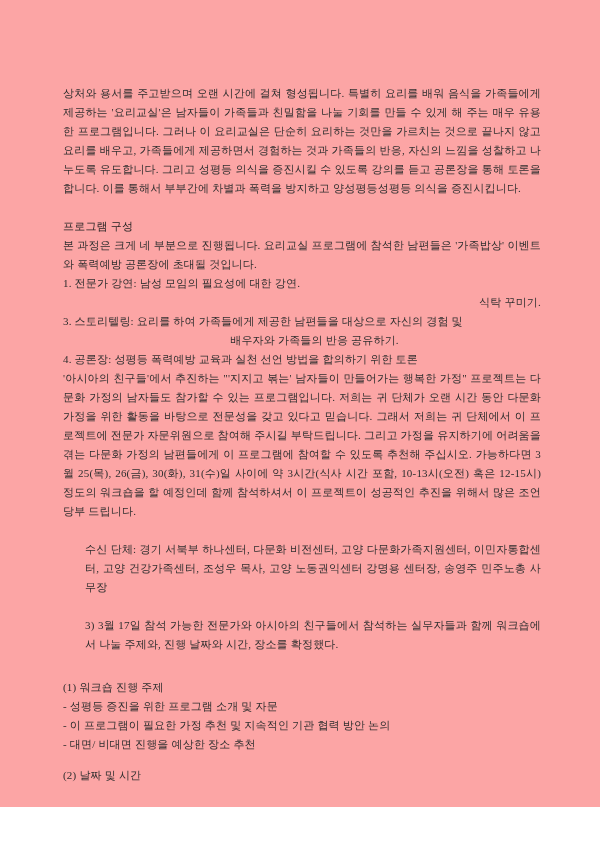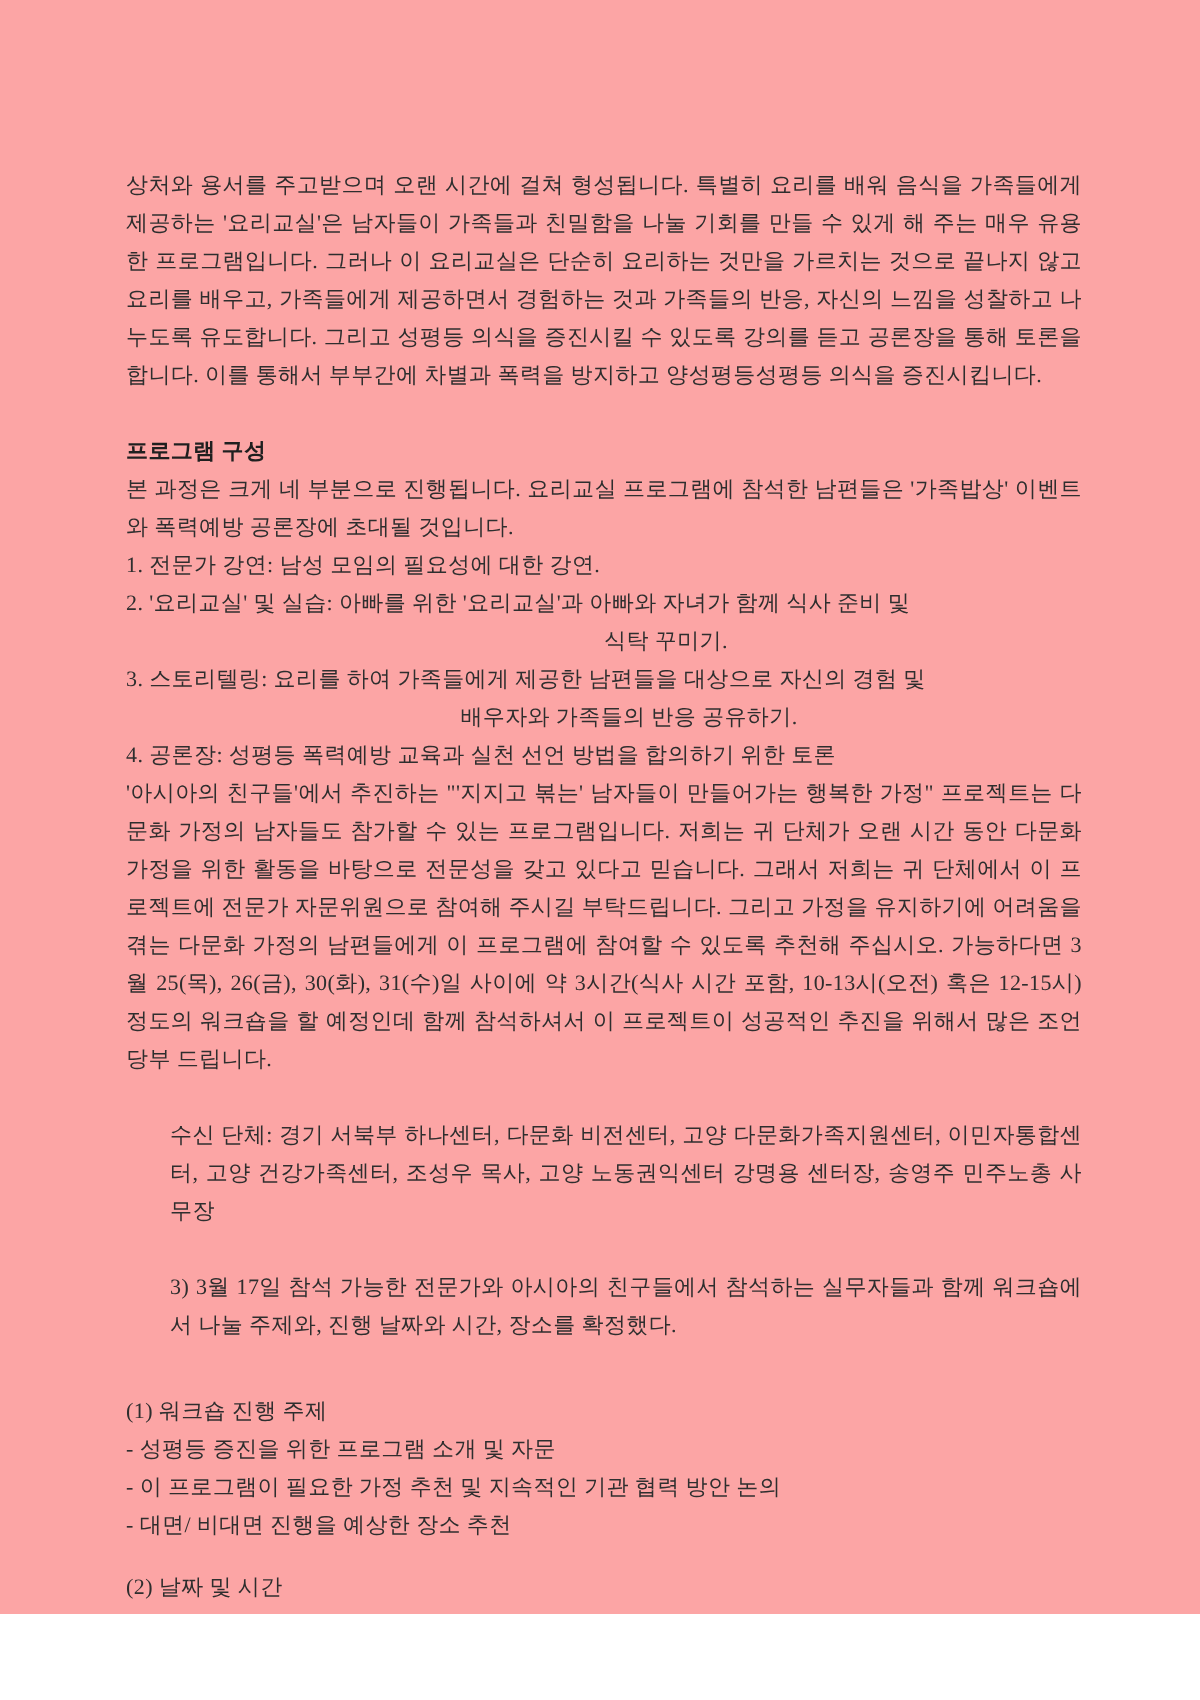--- a/index.html
+++ b/index.html
@@ -22,47 +22,46 @@
     width: 478px;
     color: #2e2e2e;
     font-size: 11px;
     line-height: 19px;
     text-align: justify;
     letter-spacing: 0.2px;
   }
   .para { margin: 0; }
   .heading {
     margin: 19px 0 0 0;
-    font-weight: bold;
+    font-weight: normal;
     color: #1f1f1f;
   }
   .gap-top { margin-top: 19px; margin-left: 22px; }
   .gap-top-lg { margin-top: 12px; }
   .list-line { margin: 0; }
-  .cont-indent-a { padding-left: 62px; text-align: center; }
+  .cont-indent-a { padding-left: 62px; text-align: right; }
   .cont-indent-b { padding-left: 25px; text-align: center; }
   .bullet-line { margin: 0; text-align: left; }
   .subhead { margin: 24px 0 0 0; }
 </style>
 </head>
 <body>
 
 <div class="page">
   <div class="content">
 
     <p class="para">상처와 용서를 주고받으며 오랜 시간에 걸쳐 형성됩니다. 특별히 요리를 배워 음식을 가족들에게 제공하는 '요리교실'은 남자들이 가족들과 친밀함을 나눌 기회를 만들 수 있게 해 주는 매우 유용한 프로그램입니다. 그러나 이 요리교실은 단순히 요리하는 것만을 가르치는 것으로 끝나지 않고 요리를 배우고, 가족들에게 제공하면서 경험하는 것과 가족들의 반응, 자신의 느낌을 성찰하고 나누도록 유도합니다. 그리고 성평등 의식을 증진시킬 수 있도록 강의를 듣고 공론장을 통해 토론을 합니다. 이를 통해서 부부간에 차별과 폭력을 방지하고 양성평등성평등 의식을 증진시킵니다.</p>
 
     <p class="heading">프로그램 구성</p>
 
     <p class="para">본 과정은 크게 네 부분으로 진행됩니다. 요리교실 프로그램에 참석한 남편들은 '가족밥상' 이벤트와 폭력예방 공론장에 초대될 것입니다.</p>
 
     <div class="list-line">1. 전문가 강연: 남성 모임의 필요성에 대한 강연.</div>
 
     <div>
-      <div class="list-line">2. '요리교실' 및 실습: 아빠를 위한 '요리교실'과 아빠와 자녀가 함께 식사 준비 및</div>
       <div class="list-line cont-indent-a">식탁 꾸미기.</div>
     </div>
 
     <div>
       <div class="list-line">3. 스토리텔링: 요리를 하여 가족들에게 제공한 남편들을 대상으로 자신의 경험 및</div>
       <div class="list-line cont-indent-b">배우자와 가족들의 반응 공유하기.</div>
     </div>
 
     <div class="list-line">4. 공론장: 성평등 폭력예방 교육과 실천 선언 방법을 합의하기 위한 토론</div>
 

